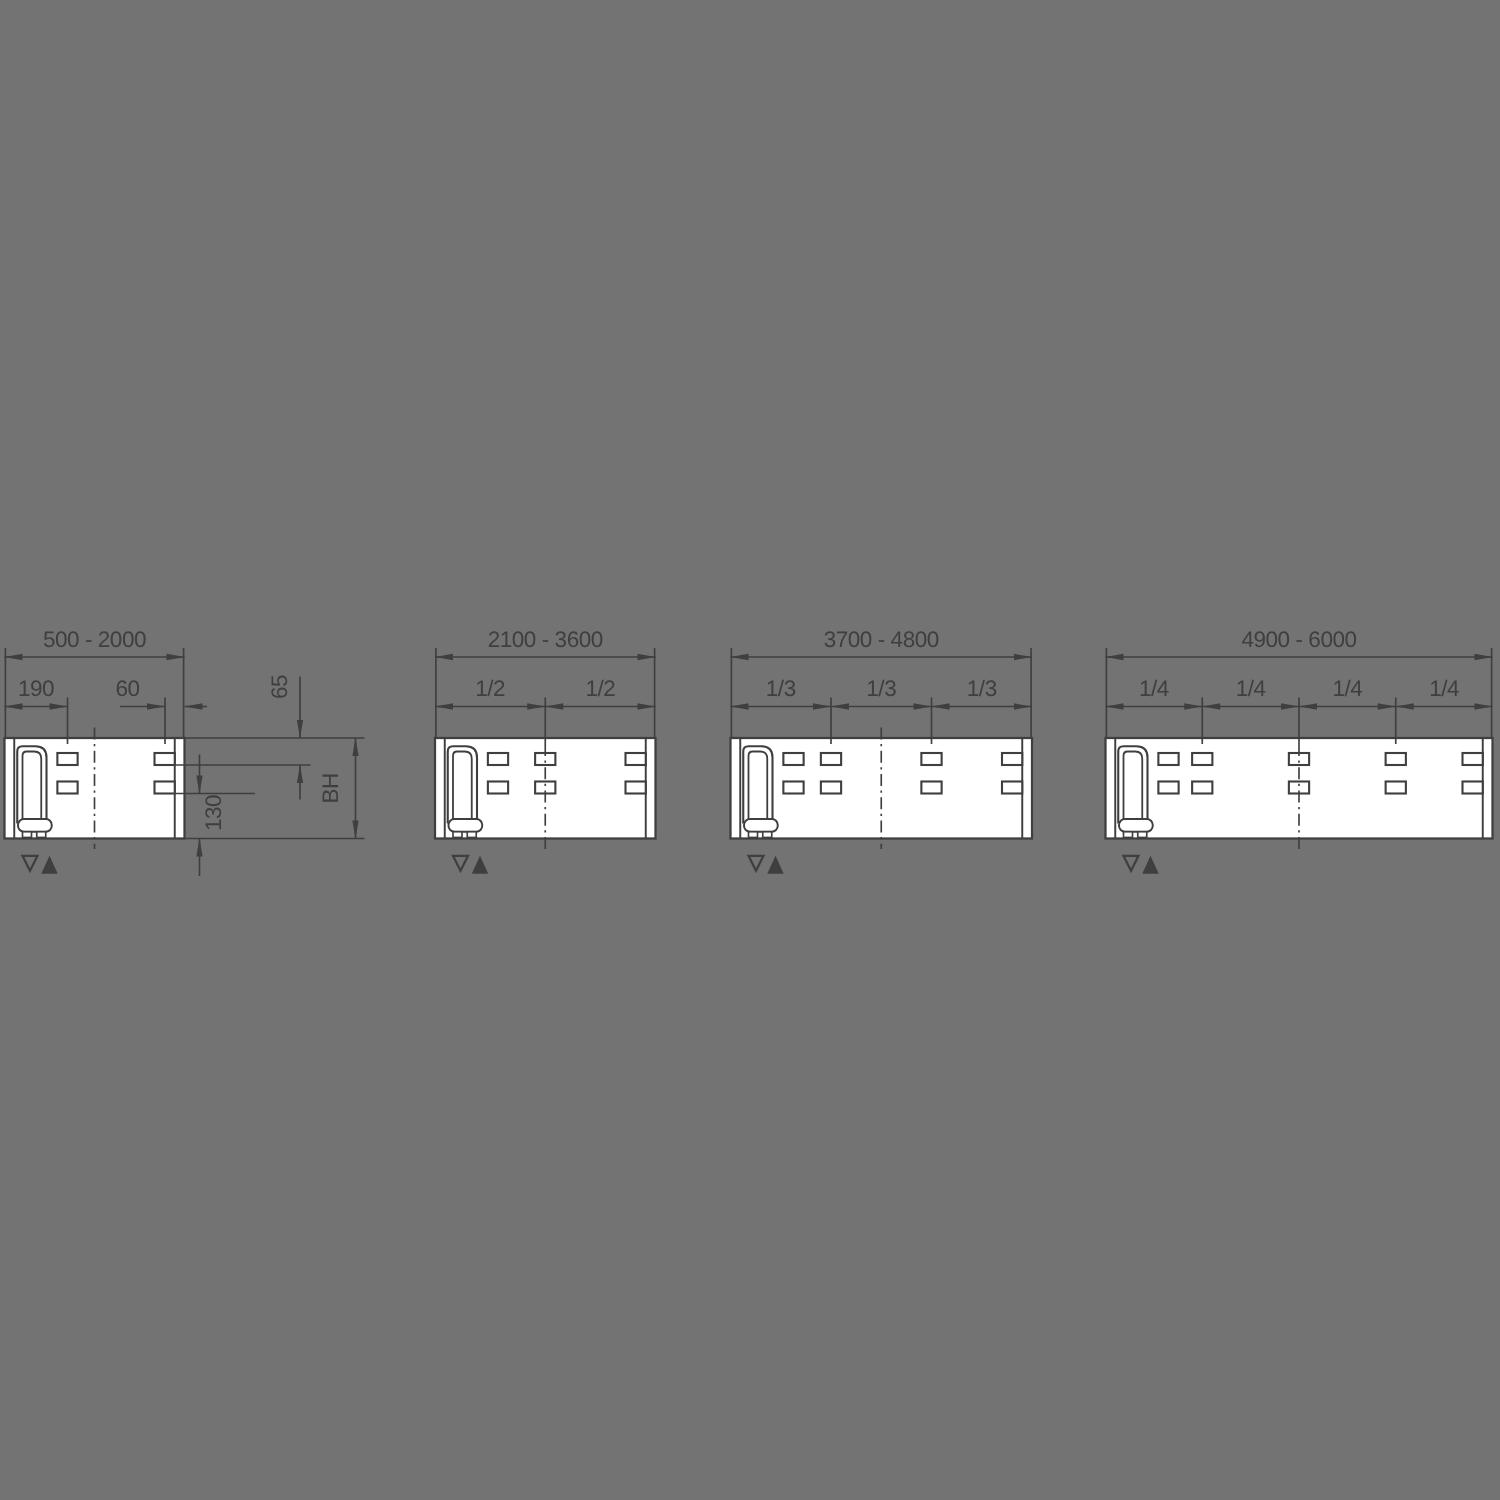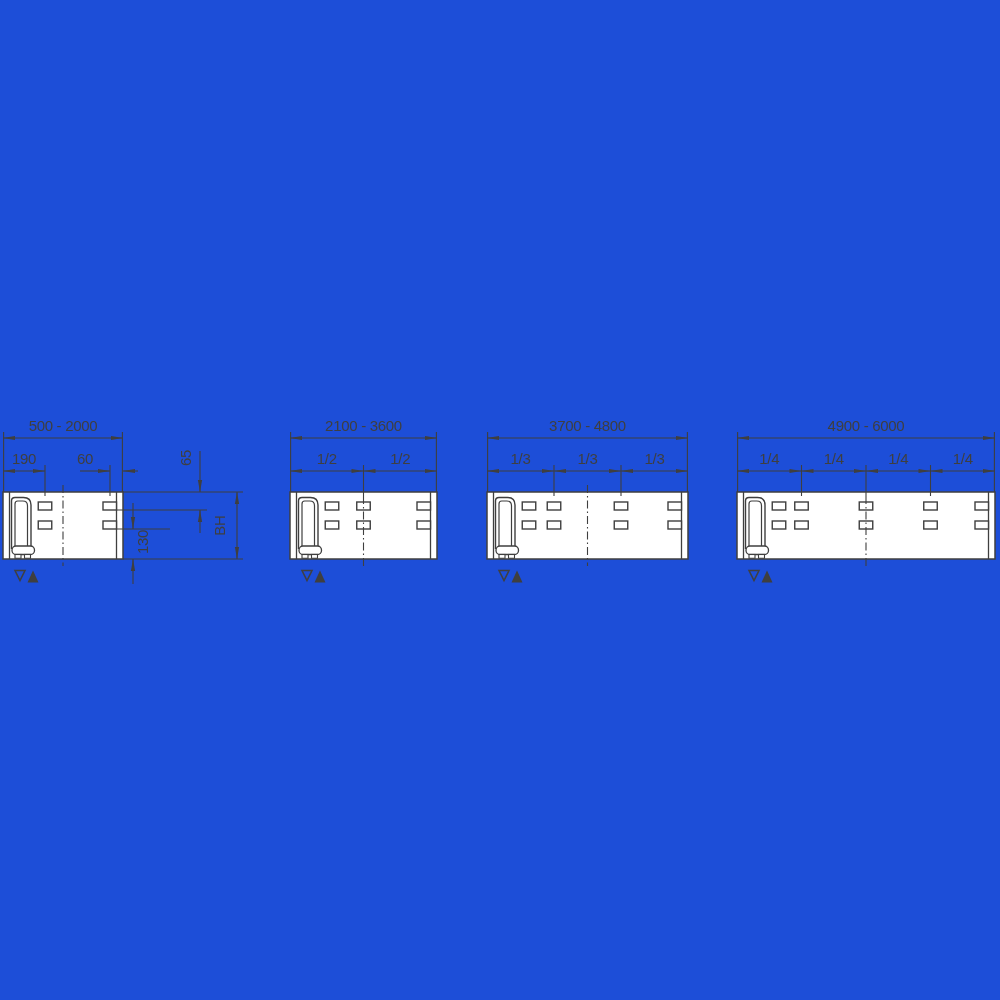--- a/index.html
+++ b/index.html
@@ -1,16 +1,16 @@
 <!DOCTYPE html>
 <html><head>
 <meta charset="utf-8">
 <style>
   html,body{margin:0;padding:0;background:#ffffff;}
-  .canvas{position:relative;width:1000px;height:1000px;background:#1d4ed8;overflow:hidden;
+  .canvas{position:relative;width:1000px;height:1000px;background:#737373;overflow:hidden;
           font-family:"Liberation Sans", sans-serif;}
   #drawing-svg{position:absolute;left:0;top:0;}
   text{font-family:"Liberation Sans", sans-serif;font-size:15px;letter-spacing:-0.3px;}
 </style>
 </head>
 <body>
 
 <div class="canvas">
   <svg id="drawing-svg" width="1000" height="1000" viewBox="0 0 1000 1000" xmlns="http://www.w3.org/2000/svg">
       <g>

